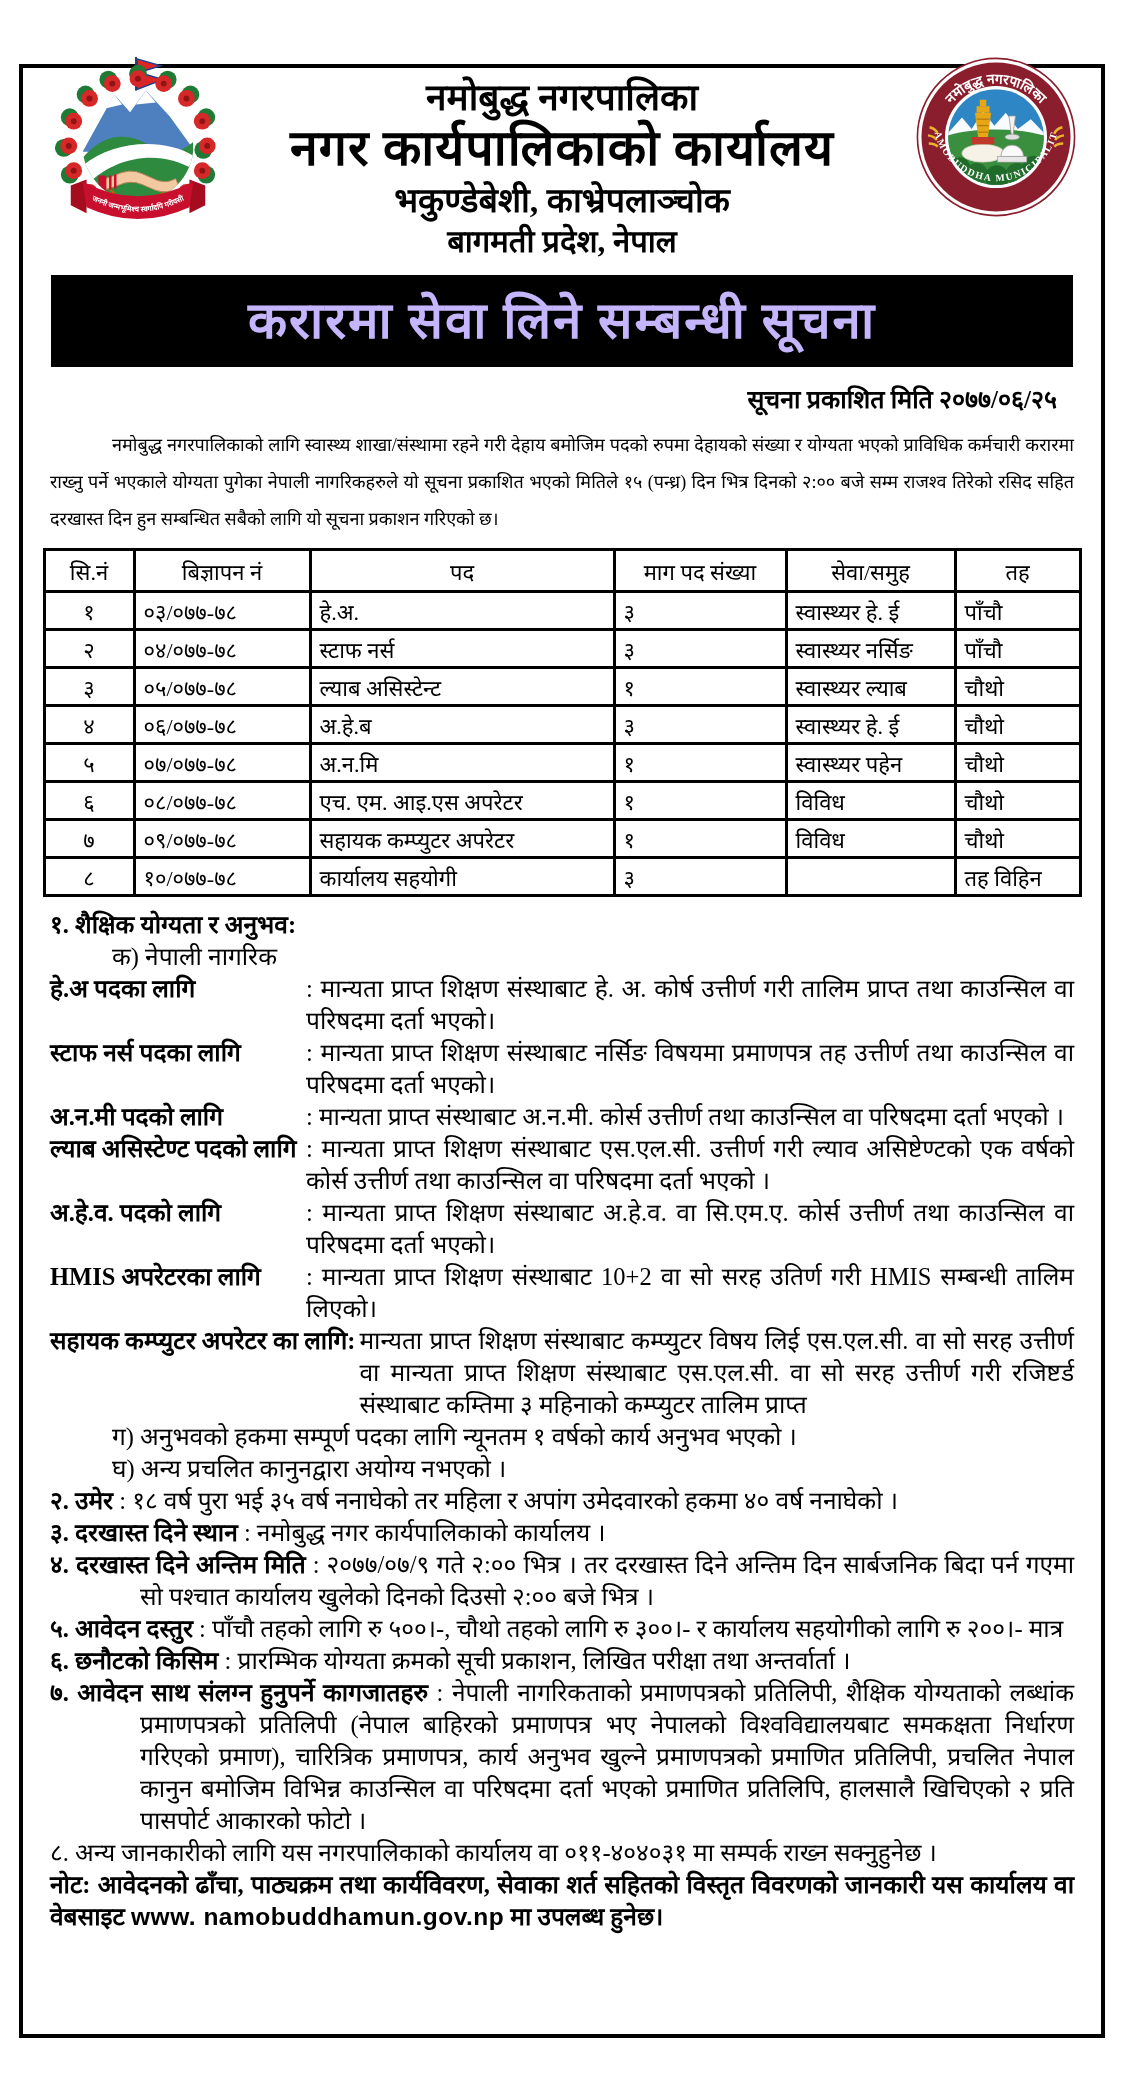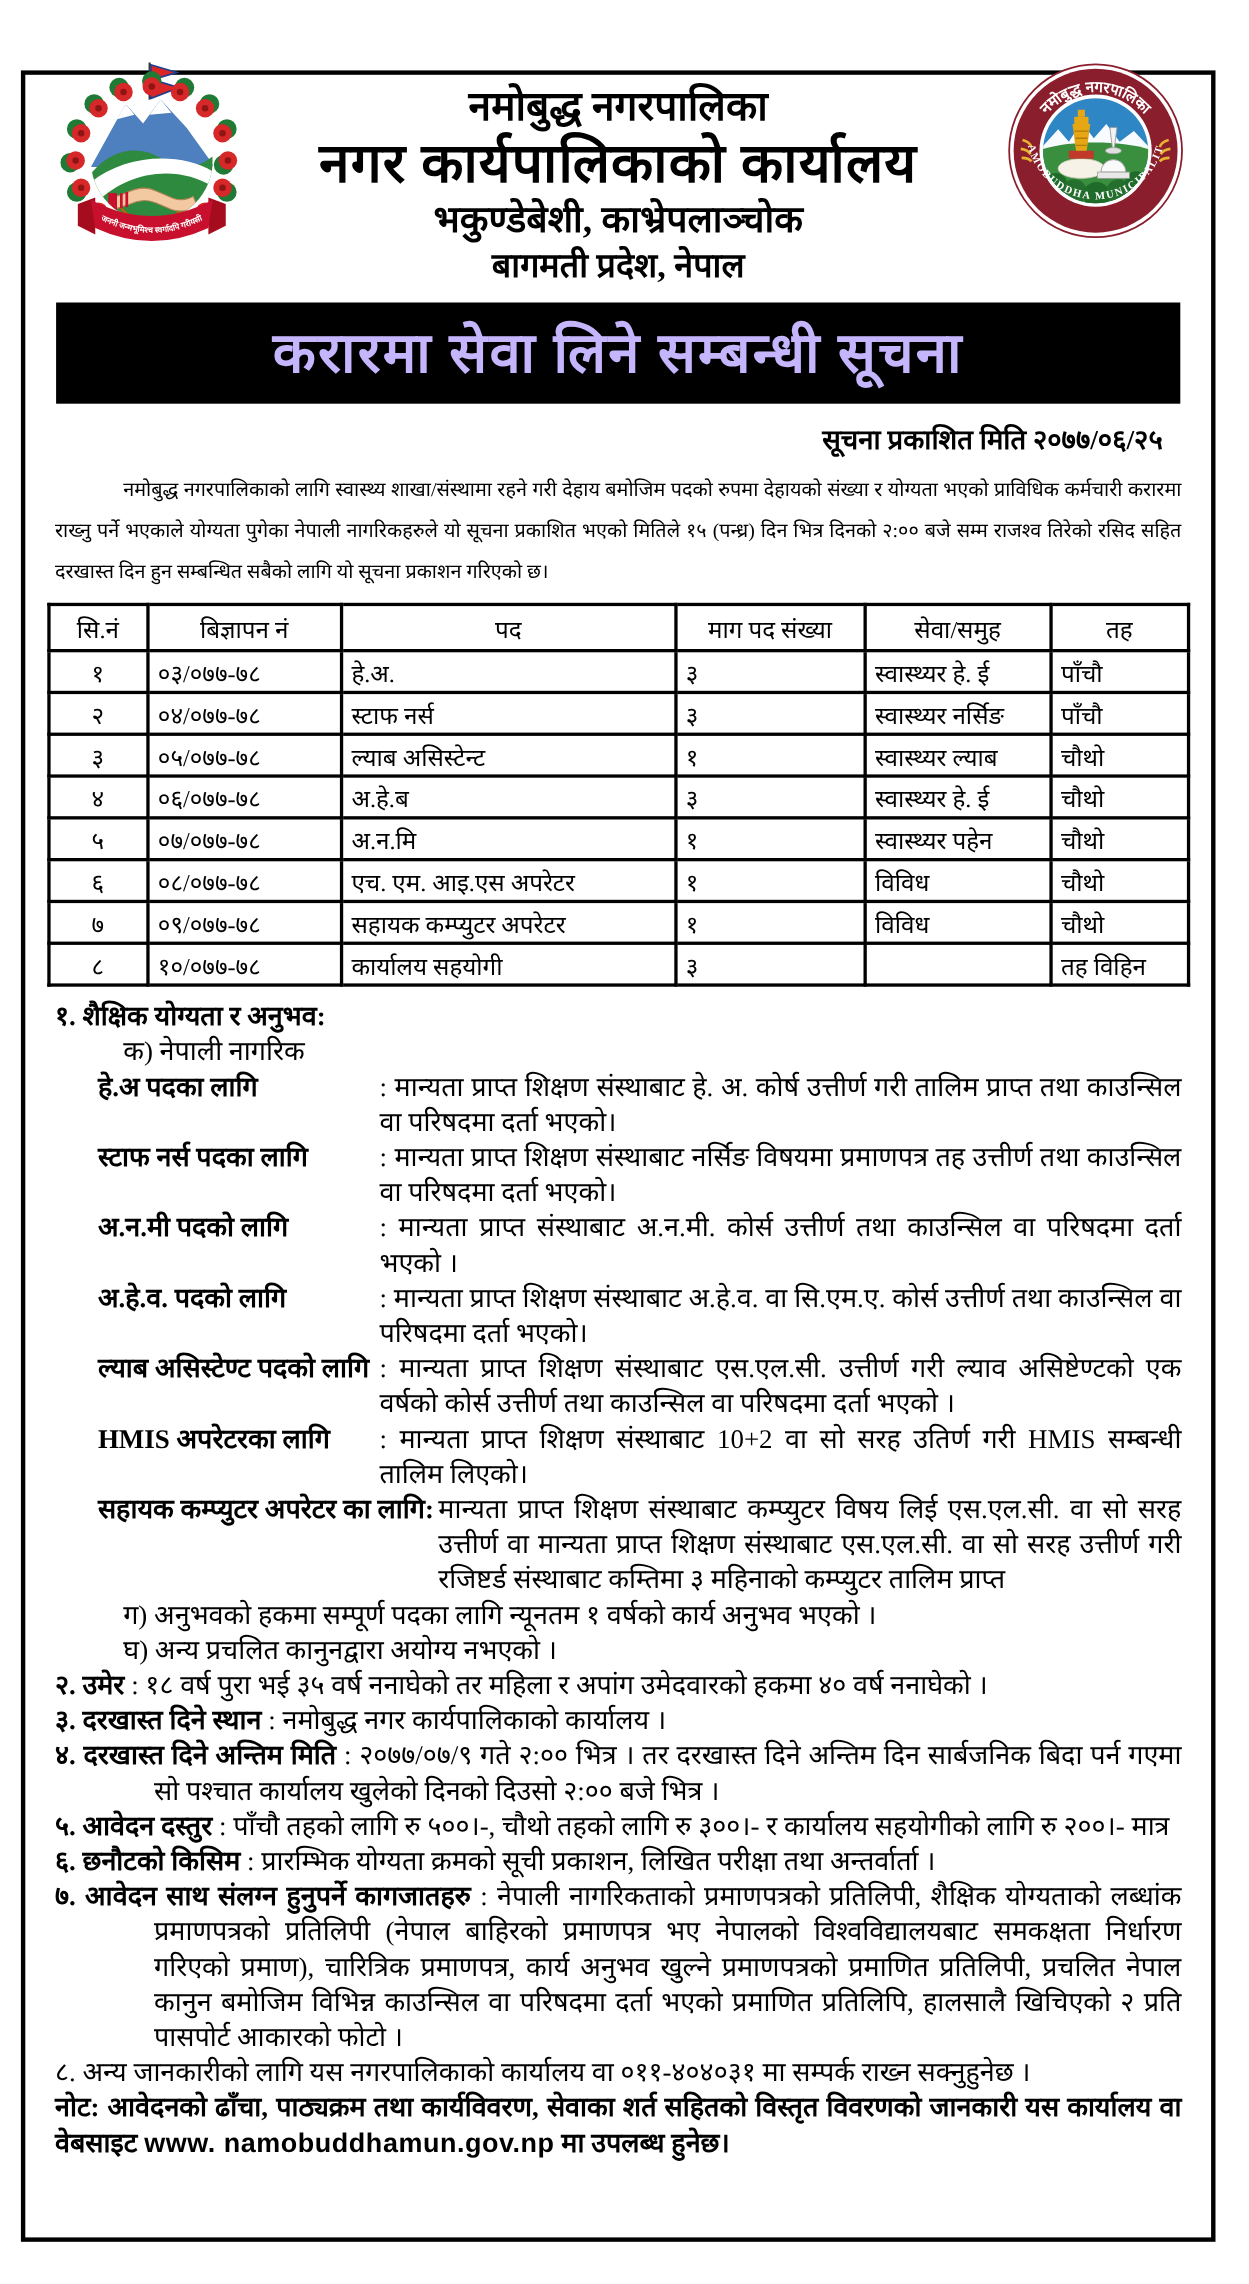--- a/index.html
+++ b/index.html
@@ -41,21 +41,21 @@
   table.vac th,table.vac td{
     border:3px solid #000;padding:1px 8px;height:33px;overflow:hidden;
     font-weight:normal;white-space:nowrap;
   }
   table.vac th{text-align:center;padding:3px 4px;}
   td.c-center{text-align:center;}
   
   .notice-body{margin:12px 27px 0 27px;font-size:24.5px;line-height:32px;}
   .b-heading{font-weight:bold;}
   .b-sub{padding-left:62px;}
-  .b-def{display:flex;margin-left:39px;}
+  .b-def{display:flex;}
   .d-label{flex:0 0 auto;min-width:252px;font-weight:bold;padding-right:4px;}
   .d-text{flex:1 1 auto;text-align:justify;}
   .b-num{padding-left:90px;text-indent:-90px;text-align:justify;}
   .b-num b{font-weight:bold;}
   .b-plain{text-align:justify;}
   .b-note{font-weight:bold;text-align:justify;}
   .url{font-family:"Liberation Sans","DejaVu Sans",sans-serif;letter-spacing:0.5px;}
   svg text{font-family:"Liberation Serif","DejaVu Serif",serif;}
 </style>
 </head>
@@ -345,26 +345,26 @@
       </div>
       <div class="b-def">
         <span class="d-label">स्टाफ नर्स पदका लागि</span>
         <span class="d-text">: मान्यता प्राप्त शिक्षण संस्थाबाट नर्सिङ विषयमा प्रमाणपत्र तह उत्तीर्ण तथा काउन्सिल वा परिषदमा दर्ता भएको।</span>
       </div>
       <div class="b-def">
         <span class="d-label">अ.न.मी पदको लागि</span>
         <span class="d-text">: मान्यता प्राप्त संस्थाबाट अ.न.मी. कोर्स उत्तीर्ण तथा काउन्सिल वा परिषदमा दर्ता भएको ।</span>
       </div>
       <div class="b-def">
+        <span class="d-label">ल्याब असिस्टेण्ट पदको लागि</span>
+        <span class="d-text">: मान्यता प्राप्त शिक्षण संस्थाबाट एस.एल.सी. उत्तीर्ण गरी ल्याव असिष्टेण्टको एक वर्षको कोर्स उत्तीर्ण तथा काउन्सिल वा परिषदमा दर्ता भएको ।</span>
+      </div>
+      <div class="b-def">
         <span class="d-label">अ.हे.व. पदको लागि</span>
         <span class="d-text">: मान्यता प्राप्त शिक्षण संस्थाबाट अ.हे.व. वा सि.एम.ए. कोर्स उत्तीर्ण तथा काउन्सिल वा परिषदमा दर्ता भएको।</span>
-      </div>
-      <div class="b-def">
-        <span class="d-label">ल्याब असिस्टेण्ट पदको लागि</span>
-        <span class="d-text">: मान्यता प्राप्त शिक्षण संस्थाबाट एस.एल.सी. उत्तीर्ण गरी ल्याव असिष्टेण्टको एक वर्षको कोर्स उत्तीर्ण तथा काउन्सिल वा परिषदमा दर्ता भएको ।</span>
       </div>
       <div class="b-def">
         <span class="d-label">HMIS अपरेटरका लागि</span>
         <span class="d-text">: मान्यता प्राप्त शिक्षण संस्थाबाट 10+2 वा सो सरह उतिर्ण गरी HMIS सम्बन्धी तालिम लिएको।</span>
       </div>
       <div class="b-def">
         <span class="d-label">सहायक कम्प्युटर अपरेटर का लागि:</span>
         <span class="d-text">मान्यता प्राप्त शिक्षण संस्थाबाट कम्प्युटर विषय लिई एस.एल.सी. वा सो सरह उत्तीर्ण वा मान्यता प्राप्त शिक्षण संस्थाबाट एस.एल.सी. वा सो सरह उत्तीर्ण गरी रजिष्टर्ड संस्थाबाट कम्तिमा ३ महिनाको कम्प्युटर तालिम प्राप्त</span>
       </div>
       <div class="b-sub">ग) अनुभवको हकमा सम्पूर्ण पदका लागि न्यूनतम १ वर्षको कार्य अनुभव भएको ।</div>

